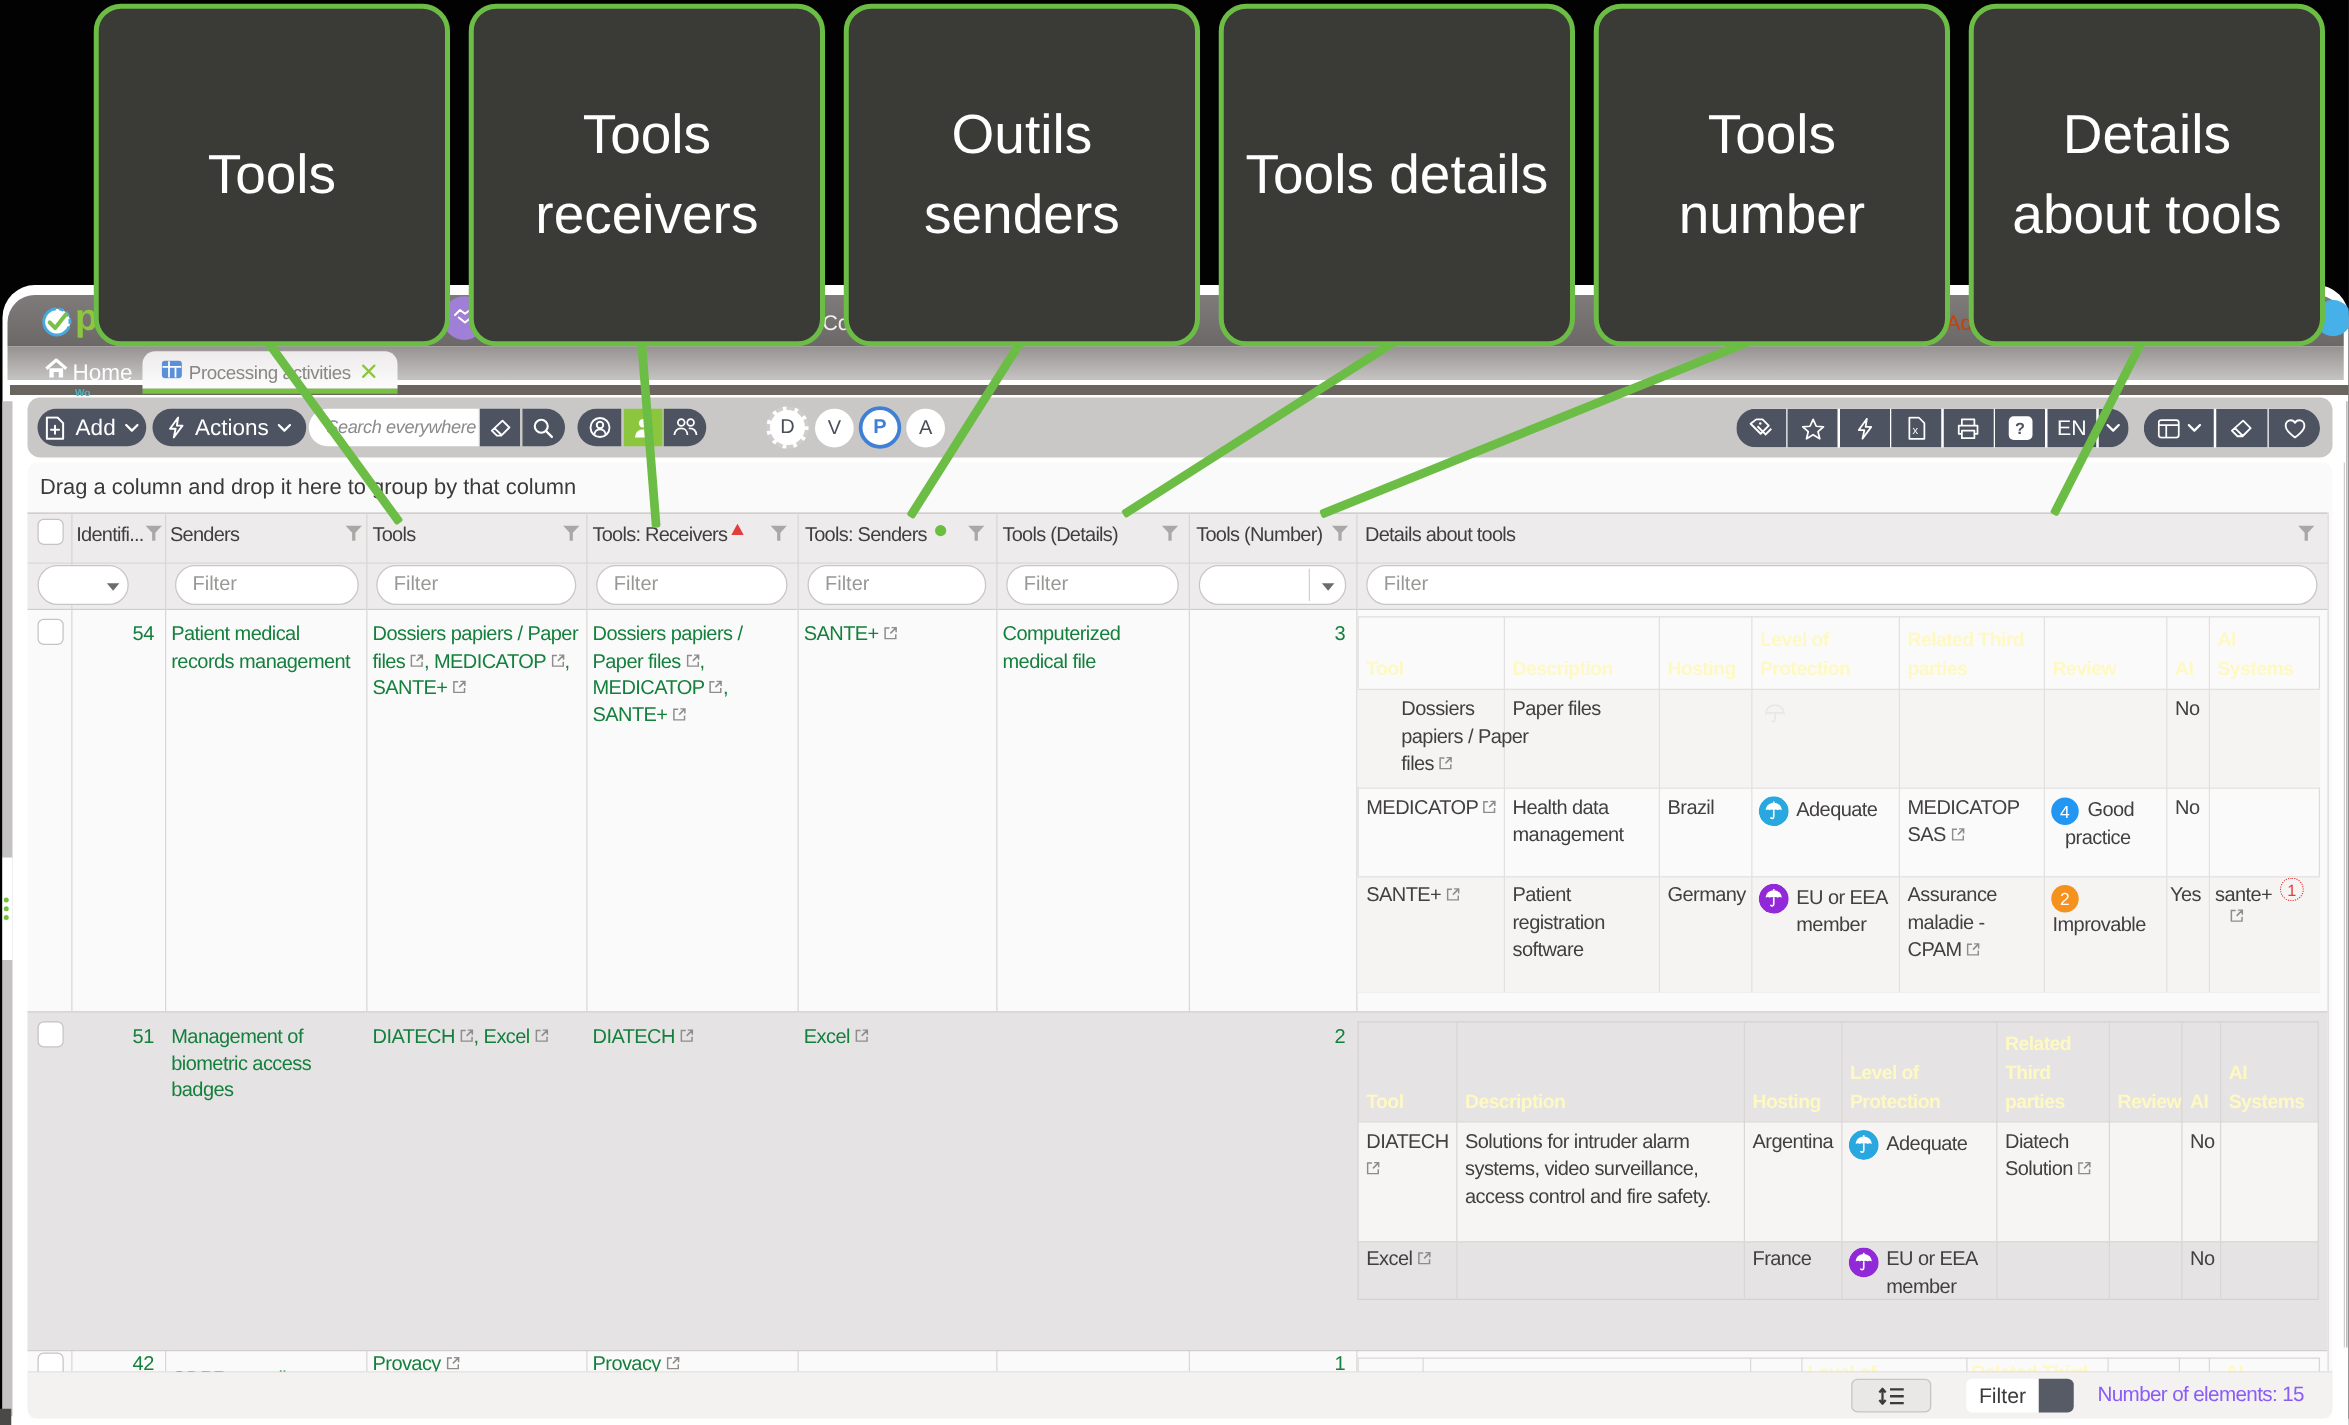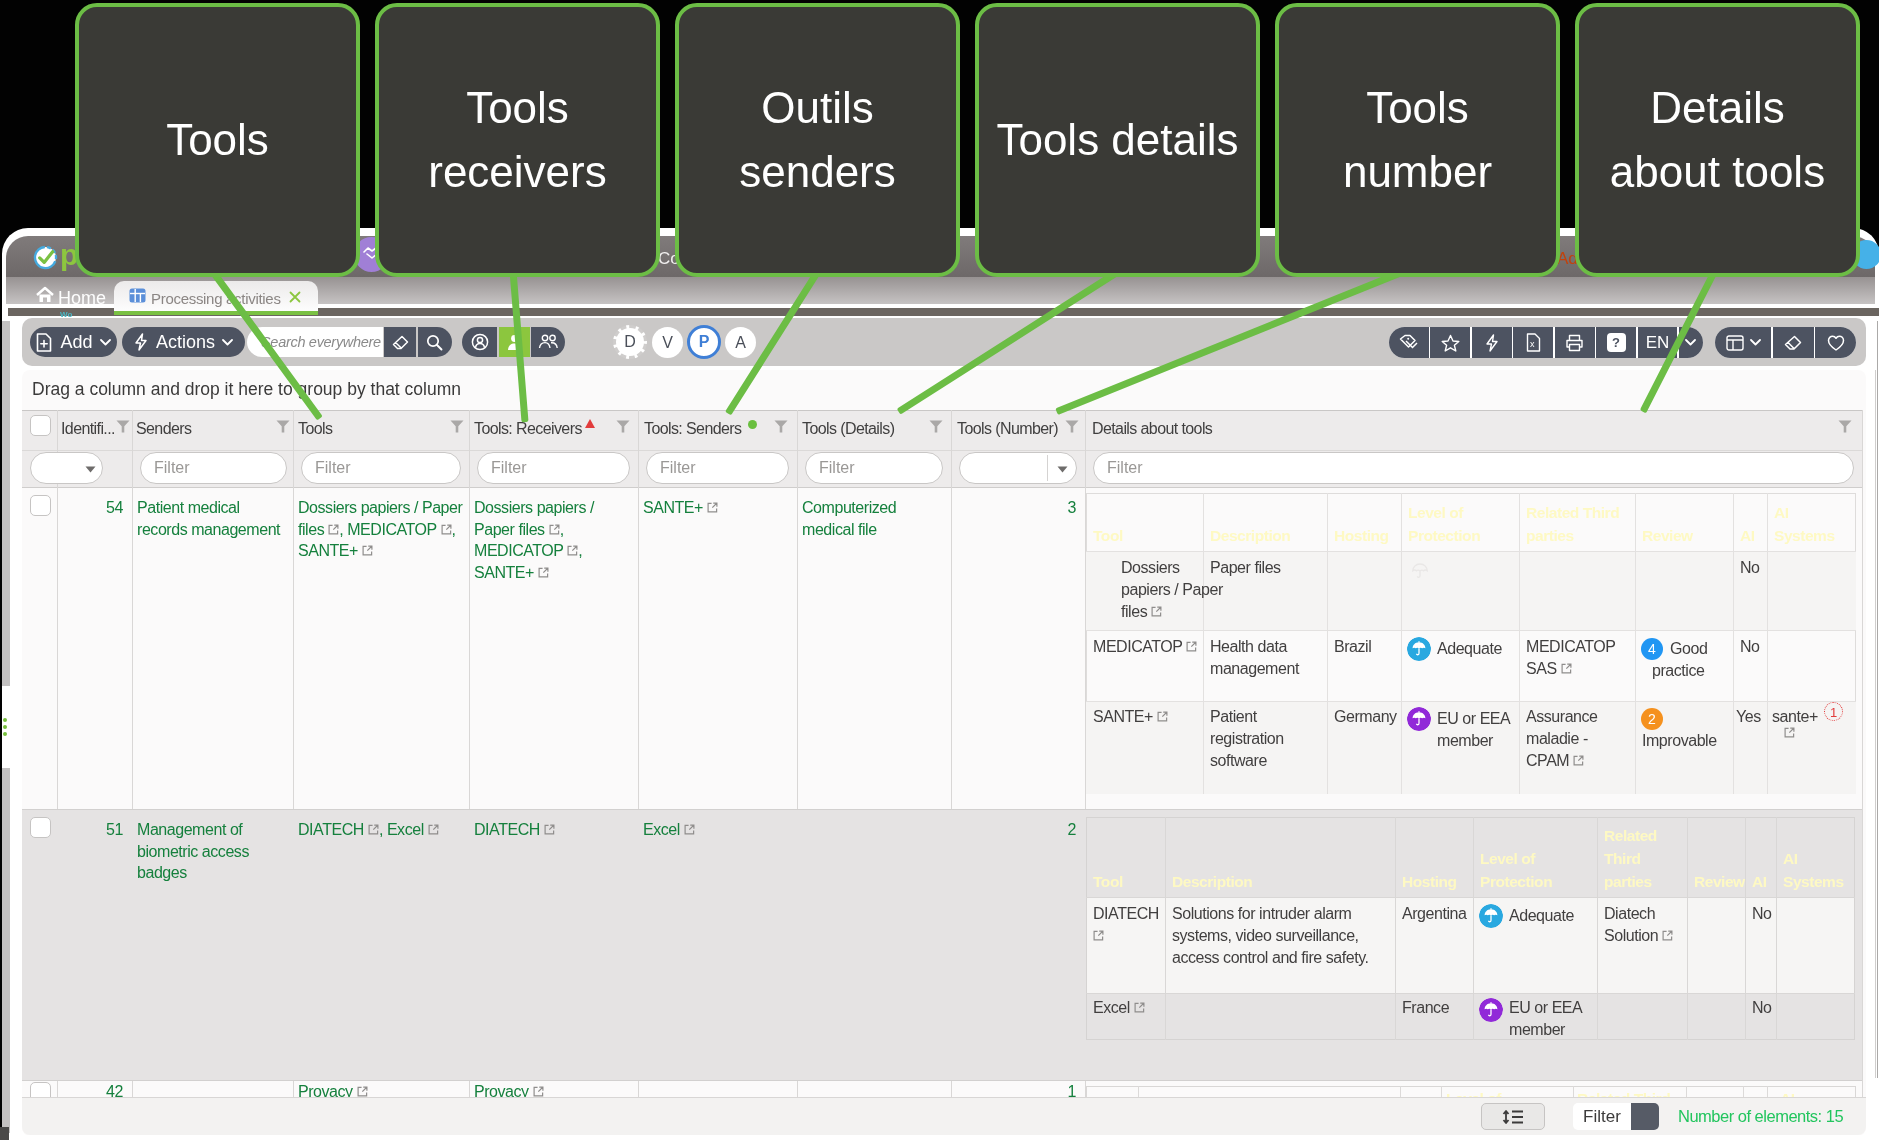--- a/index.html
+++ b/index.html
@@ -464,21 +464,21 @@
 
 <div class="abs" style="left:22px;top:1097px;width:1844px;height:38px;background:#f3f2f1;border-top:1px solid #d8d6d5;border-radius:0 0 8px 8px;"></div>
 <div class="abs" style="left:1481px;top:1103px;width:64px;height:27px;background:#e9e8e7;border:1px solid #c6c4c3;border-radius:5px;display:flex;align-items:center;justify-content:center;">
   <svg width="22" height="16" viewBox="0 0 22 16">
       <path d="M4 2.5 L4 13.5 M1.5 5 L4 2 L6.5 5 M1.5 11 L4 14 L6.5 11" fill="none" stroke="#3c3b3b" stroke-width="1.8" stroke-linejoin="round"></path>
       <path d="M10 2.5 H21 M10 8 H21 M10 13.5 H21" stroke="#3c3b3b" stroke-width="1.9"></path>
     </svg>
 </div>
 <div class="abs" style="left:1573px;top:1103px;width:58px;height:27px;background:#fff;border-radius:5px 0 0 5px;font-size:17px;color:#3c3b3b;display:flex;align-items:center;justify-content:center;">Filter</div>
 <div class="abs" style="left:1631px;top:1103px;width:28px;height:27px;background:#565b66;border-radius:0 5px 5px 0;"></div>
-<div class="abs" style="left:1678px;top:1107px;font-size:16.5px;letter-spacing:-0.5px;color:#22c55e;white-space:nowrap;">Number of elements: 15</div>
+<div class="abs" style="left:1678px;top:1107px;font-size:16.5px;letter-spacing:-0.5px;color:#8b5cf6;white-space:nowrap;">Number of elements: 15</div>
 <div class="abs" style="left:10px;top:1135px;width:1869px;height:5px;background:#fff;"></div>
 
 <div class="abs" style="left:1875px;top:370px;width:1px;height:708px;background:#d0cecd;"></div>
 <div class="abs" style="left:1876.5px;top:321px;width:1.5px;height:757px;background:#aba9a8;"></div>
 
 <div class="tline" style="left:212px;top:266.5px;width:183px;transform:rotate(53.87deg);"></div>
 <div class="tline" style="left:513px;top:266.5px;width:152px;transform:rotate(85.46deg);"></div>
 <div class="tline" style="left:821px;top:262.5px;width:174px;transform:rotate(122.31deg);"></div>
 <div class="tline" style="left:1117px;top:268.5px;width:259px;transform:rotate(147.48deg);"></div>
 <div class="tline" style="left:1409px;top:265.5px;width:380px;transform:rotate(158.03deg);"></div>

